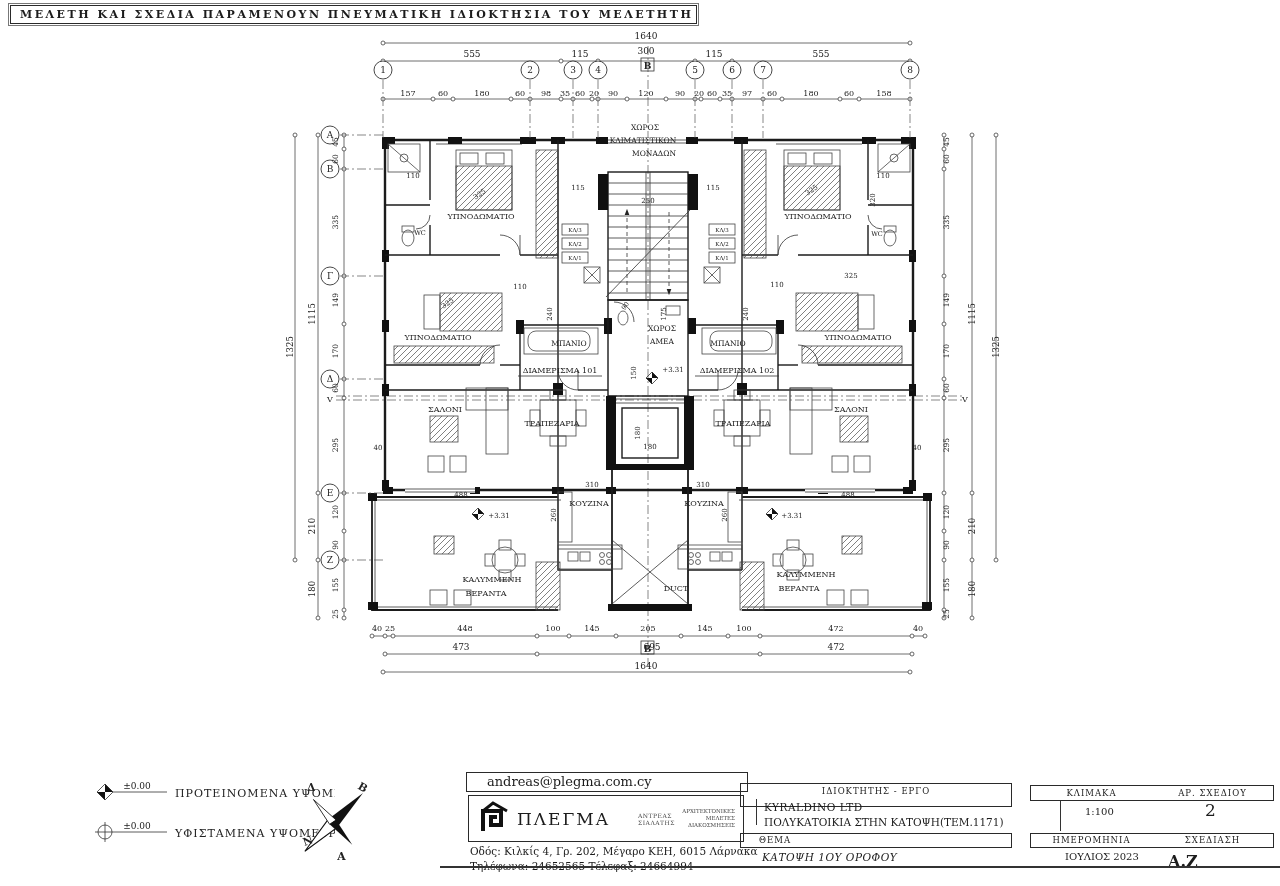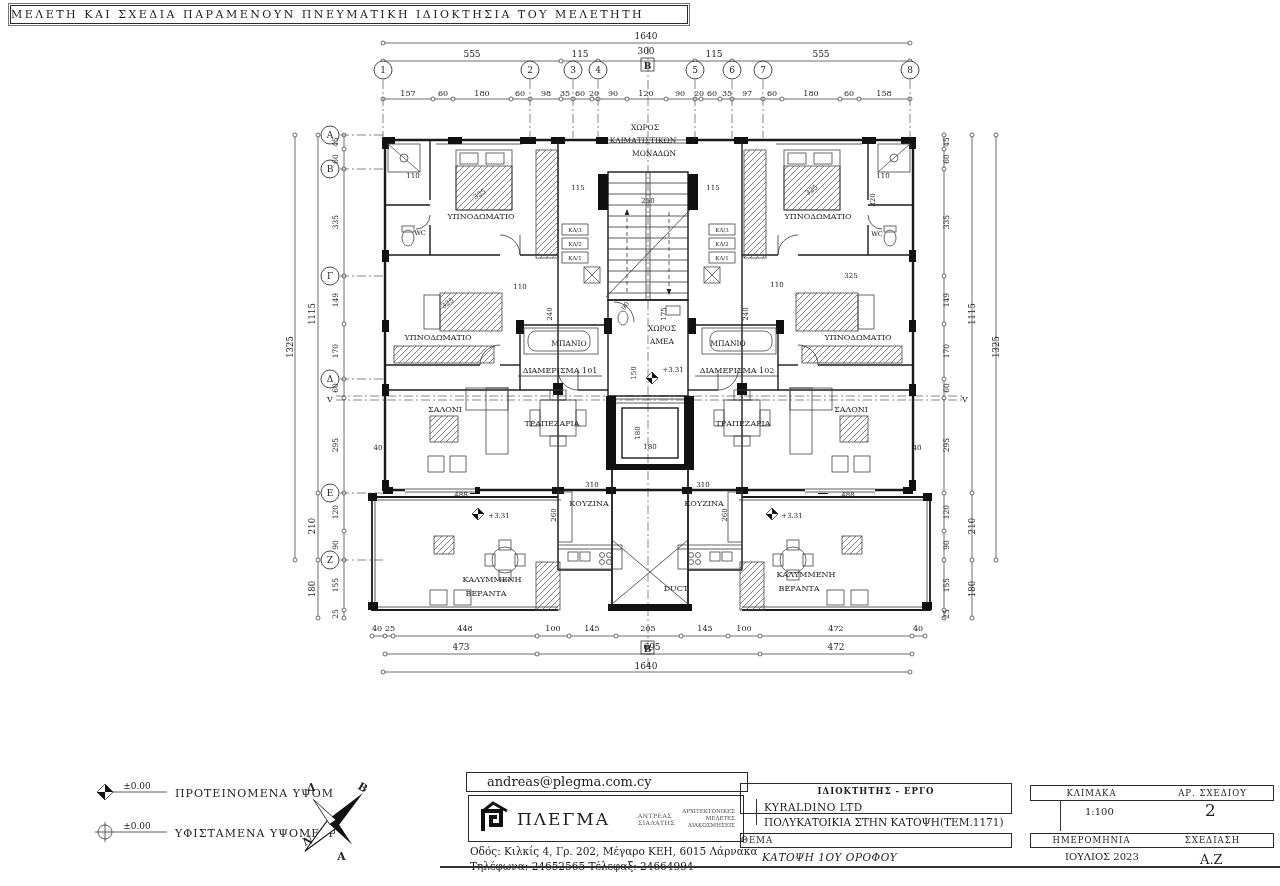--- a/index.html
+++ b/index.html
@@ -1,20 +1,20 @@
 <!DOCTYPE html>
 <html><head>
 <meta charset="utf-8">
 <style>
   html,body{margin:0;padding:0;background:#e8e8e8;}
   .page{position:relative;width:1280px;height:886px;background:#ffffff;overflow:hidden;
         font-family:"DejaVu Serif", serif;color:#1c1c1c;}
   .banner{position:absolute;left:10px;top:5px;width:676px;height:17px;border:1.4px solid #2a2a2a;
-          outline:1px solid #777;outline-offset:1px;font-size:11px;font-weight:normal;letter-spacing:2.5px;
-          line-height:17px;white-space:nowrap;overflow:hidden;}
+          outline:1px solid #777;outline-offset:1px;font-size:11px;font-weight:bold;letter-spacing:2.5px;
+          line-height:17px;padding-left:9px;white-space:nowrap;overflow:hidden;}
   svg text{font-family:"DejaVu Serif", serif;fill:#222;}
   .dim{fill:none;stroke:#4a4a4a;stroke-width:0.8;
        marker-start:url(#tk);marker-mid:url(#tk);marker-end:url(#tk);}
   .thin{stroke:#333;stroke-width:0.8;fill:none;}
   .w1{stroke:#1b1b1b;stroke-width:1.4;fill:none;}
   .w2{stroke:#1b1b1b;stroke-width:2.4;fill:none;}
   .w3{stroke:#1b1b1b;stroke-width:1.8;fill:none;}
   .blk{fill:#111;stroke:none;}
   .furn{stroke:#444;stroke-width:0.8;fill:none;}
   .hat{fill:url(#hatch);stroke:#444;stroke-width:0.8;}
@@ -584,39 +584,39 @@
     <div style="font-size:6px;letter-spacing:0.5px;margin-left:28px;color:#444;">ΑΝΤΡΕΑΣ ΣΙΑΛΑΤΗΣ</div>
     <div style="margin-left:auto;margin-right:8px;text-align:right;font-size:5.5px;line-height:7px;color:#444;">
       <div>ΑΡΧΙΤΕΚΤΟΝΙΚΕΣ</div>
       <div>ΜΕΛΕΤΕΣ</div>
       <div>ΔΙΑΚΟΣΜΗΣΕΙΣ</div>
     </div>
   </div>
   <div class="lbl" style="left:470px;top:845px;font-size:10.5px;">Οδός: Κιλκίς 4, Γρ. 202, Μέγαρο ΚΕΗ, 6015 Λάρνακα</div>
   <div class="lbl" style="left:470px;top:860px;font-size:10.5px;">Τηλέφωνα: 24652565  Τέλεφαξ: 24664994</div>
 
-  <div class="tb tb-header" style="left:740px;top:783px;width:272px;height:31px;font-weight:bold;">
+  <div class="tb tb-header" style="left:740px;top:783px;width:272px;height:24px;">
     <span>ΙΔΙΟΚΤΗΤΗΣ  -  ΕΡΓΟ</span>
   </div>
   <div class="tline" style="left:756px;top:799px;width:1.2px;height:26px;"></div>
   <div class="lbl" style="left:764px;top:801px;font-size:10.5px;letter-spacing:0.5px;">KYRALDINO LTD</div>
   <div class="lbl" style="left:764px;top:816px;font-size:10.5px;">ΠΟΛΥΚΑΤΟΙΚΙΑ ΣΤΗΝ ΚΑΤΟΨΗ(ΤΕΜ.1171)</div>
-  <div class="tb tb-header" style="left:740px;top:833px;width:272px;height:15px;text-align:left;line-height:13px;">
+  <div class="tb tb-header" style="left:740px;top:833px;width:272px;height:15px;text-align:left;padding-left:18px;line-height:13px;">
     <span>ΘΕΜΑ</span>
   </div>
   <div class="lbl" style="left:762px;top:851px;font-size:10.5px;letter-spacing:0.5px;font-style:italic;">ΚΑΤΟΨΗ 1ΟΥ ΟΡΟΦΟΥ</div>
 
   <div class="tb tb-header" style="left:1030px;top:785px;width:244px;height:16px;display:flex;">
     <span style="flex:1;">ΚΛΙΜΑΚΑ</span>
     <span style="flex:1;">ΑΡ. ΣΧΕΔΙΟΥ</span>
   </div>
   <div class="tline" style="left:1060px;top:801px;width:1.2px;height:30px;"></div>
   <div class="lbl" style="left:1085px;top:806px;font-size:10px;">1:100</div>
   <div class="lbl" style="left:1205px;top:800px;font-size:17px;">2</div>
   <div class="tb tb-header" style="left:1030px;top:833px;width:244px;height:15px;display:flex;line-height:13px;">
     <span style="flex:1;">ΗΜΕΡΟΜΗΝΙΑ</span>
     <span style="flex:1;">ΣΧΕΔΙΑΣΗ</span>
   </div>
   <div class="lbl" style="left:1065px;top:851px;font-size:10px;">ΙΟΥΛΙΟΣ 2023</div>
-  <div class="lbl" style="left:1200px;top:852px;font-size:13px;">A.Z</div>
+  <div class="lbl" style="left:1168px;top:852px;font-size:16px;font-weight:bold;">A.Z</div>
 
   <div class="tline" style="left:440px;top:866px;width:840px;height:1.8px;"></div>
 </div>
 
 </body></html>

